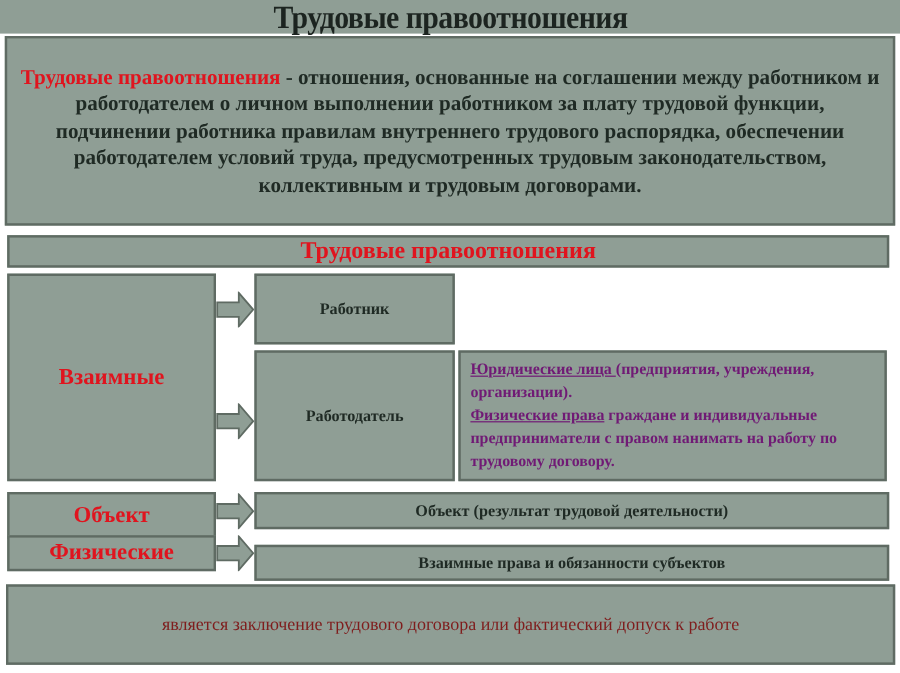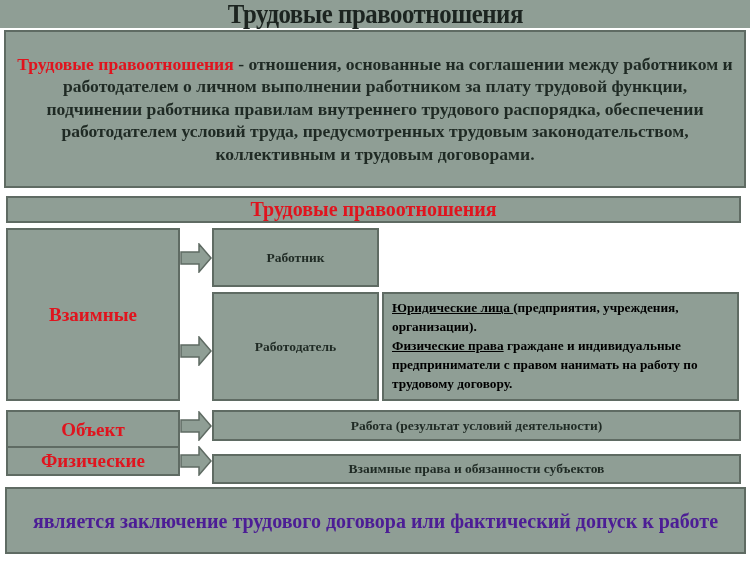--- a/index.html
+++ b/index.html
@@ -30,29 +30,29 @@
   .def-text { font-weight: bold; font-size: 17.6px; line-height: 22.5px; color: #1f2a24; }
   .red { color: #e0141e; }
   .section-bar { left: 6px; top: 196px; width: 735px; height: 27px; }
   .section-text { font-weight: bold; font-size: 20px; color: #e0141e; }
   .subjects { left: 6px; top: 228px; width: 174px; height: 173px; }
   .label-red { font-weight: bold; font-size: 19px; color: #e0141e; }
   .worker { left: 212px; top: 228px; width: 167px; height: 59px; }
   .employer { left: 212px; top: 292px; width: 167px; height: 109px; }
   .small-bold { font-weight: bold; font-size: 13.5px; color: #1f2a24; }
   .info { left: 382px; top: 292px; width: 357px; height: 109px; justify-content: flex-start; align-items: flex-start; text-align: left; padding: 4px 8px; }
-  .info-text { font-weight: bold; font-size: 13.3px; line-height: 19px; color: #000000; }
+  .info-text { font-weight: bold; font-size: 13.3px; line-height: 19px; color: #701a75; }
   .u { text-decoration: underline; }
   .obj-l { left: 6px; top: 410px; width: 174px; height: 39px; }
   .obj-r { left: 212px; top: 410px; width: 529px; height: 31px; }
   .cnt-l { left: 6px; top: 446px; width: 174px; height: 30px; }
   .cnt-r { left: 212px; top: 454px; width: 529px; height: 30px; }
   .bottom { left: 5px; top: 487px; width: 741px; height: 67px; flex-direction: column; }
   .bottom-red { font-style: italic; font-weight: bold; font-size: 21px; color: #e0141e; line-height: 26px; }
-  .bottom-black { font-weight: bold; font-size: 20px; color: #4c1d95; line-height: 26px; }
+  .bottom-black { font-weight: normal; font-size: 15px; color: #7f1d1d; line-height: 26px; }
   .arrow { position: absolute; width: 32px; height: 30px; }
 </style>
 </head>
 <body>
 
 <div class="title-bar">
   <span class="title-text">Трудовые правоотношения</span>
 </div>
 
 <div class="box def-box">
@@ -89,21 +89,21 @@
   </div>
 </div>
 
 <div class="box obj-l">
   <span class="label-red">Объект</span>
 </div>
 <svg class="arrow" style="left:180px; top:411px;" viewBox="0 0 32 30">
   <polygon points="1,9 19,9 19,1 31,15 19,29 19,21 1,21" fill="#8f9e95" stroke="#5f6b63" stroke-width="1.5"></polygon>
 </svg>
 <div class="box obj-r">
-  <span class="small-bold">Работа (результат условий деятельности)</span>
+  <span class="small-bold">Объект (результат трудовой деятельности)</span>
 </div>
 
 <div class="box cnt-l">
   <span class="label-red">Физические</span>
 </div>
 <svg class="arrow" style="left:180px; top:446px;" viewBox="0 0 32 30">
   <polygon points="1,9 19,9 19,1 31,15 19,29 19,21 1,21" fill="#8f9e95" stroke="#5f6b63" stroke-width="1.5"></polygon>
 </svg>
 <div class="box cnt-r">
   <span class="small-bold">Взаимные права и обязанности субъектов</span>

